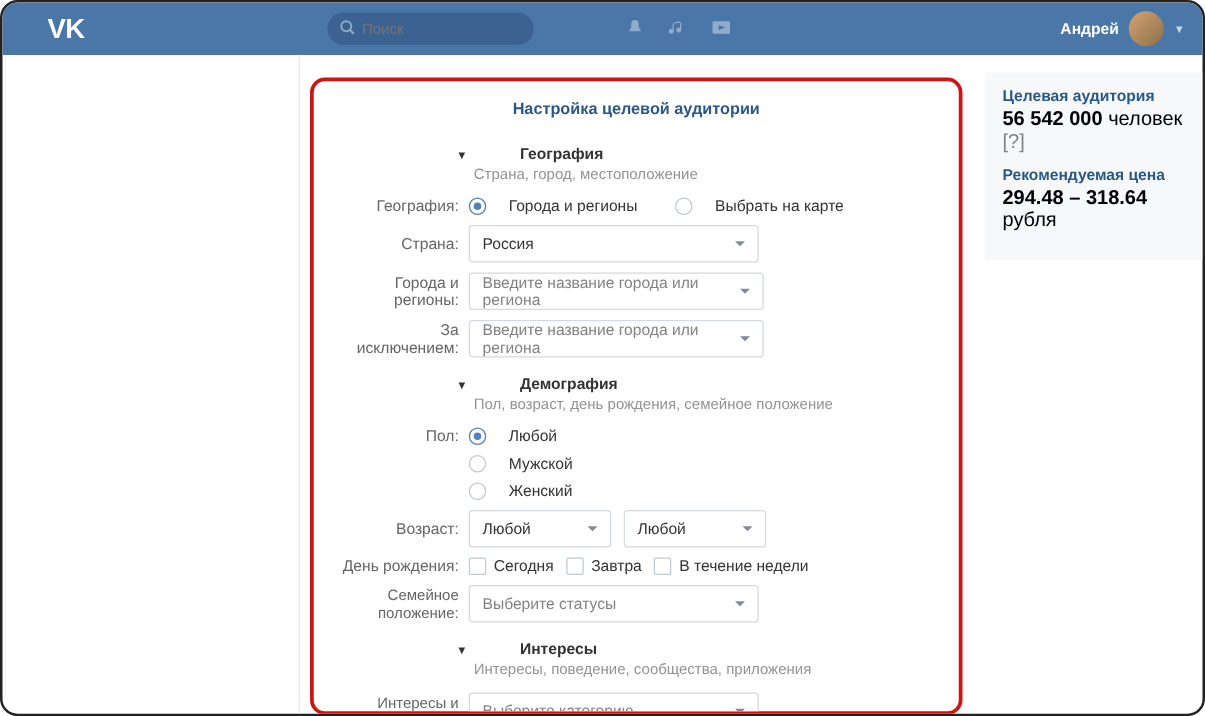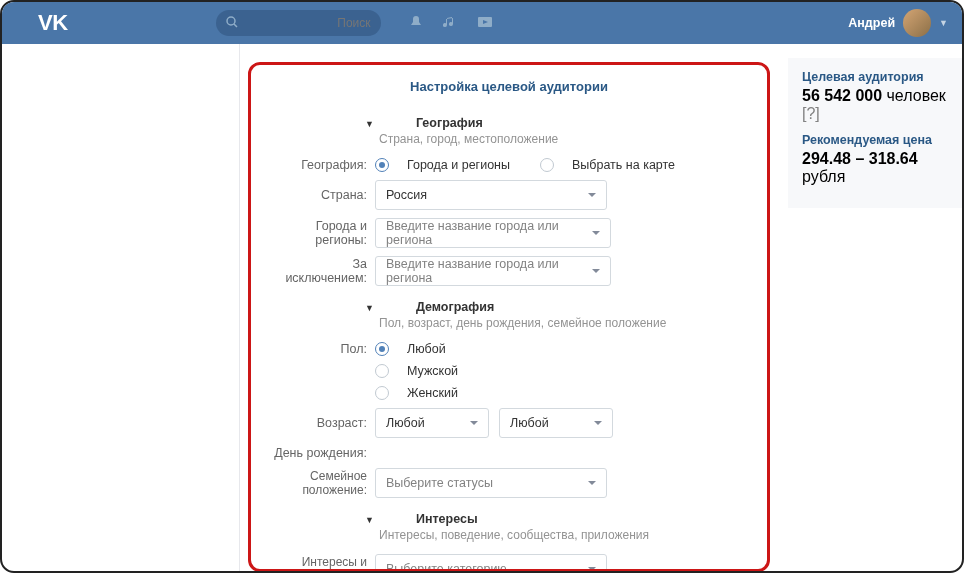--- a/index.html
+++ b/index.html
@@ -1,21 +1,21 @@
 <!DOCTYPE html>
 <html><head>
 <meta charset="utf-8">
 <style>
 * { margin: 0; padding: 0; box-sizing: border-box; }
 body { font-family: -apple-system, BlinkMacSystemFont, "Segoe UI", Arial, sans-serif; font-size: 12.5px; background: #fff; }
 .frame { width: 964px; height: 573px; border: 2px solid #222; border-radius: 14px; margin: 0 auto; overflow: hidden; position: relative; }
-.header { height: 42px; background: #4a76a8; display: flex; align-items: center; padding: 0 14px; color: #fff; }
+.header { height: 42px; background: #4a76a8; display: flex; align-items: center; padding: 0 14px; color: #fff; gap: 46px; }
 .logo { font-size: 22px; font-weight: 700; margin-left: 22px; margin-right: 148px; letter-spacing: -0.5px; }
 .search { background: #3b6290; border-radius: 14px; width: 165px; height: 26px; display: flex; align-items: center; padding: 0 10px; }
-.search input { background: transparent; border: none; color: #86efac; font-size: 12px; outline: none; width: 100%; text-align: right; }
+.search input { background: transparent; border: none; color: #86efac; font-size: 12px; outline: none; width: 100%; }
 .hicons { display: flex; gap: 20px; margin-left: 28px; color: #8fadc8; align-items: center; }
 .user { margin-left: auto; display: flex; align-items: center; gap: 8px; font-size: 12.5px; font-weight: 700; }
 .avatar { width: 28px; height: 28px; border-radius: 50%; background: linear-gradient(135deg,#d4a574,#8b6f47); }
 .caret { font-size: 9px; color: #c5d4e3; }
 .body { display: flex; height: calc(100% - 42px); }
 .left { width: 128px; }
 .mid { flex: 1; display: flex; }
 .sidebar { width: 110px; border-right: 1px solid #e7e8ec; }
 .main { flex: 1; padding: 18px 0 0 0; position: relative; }
 .redbox { border: 3px solid #cc1616; border-radius: 12px; margin: 0 10px 0 8px; padding: 14px 18px 10px 18px; height: 510px; overflow: hidden; }
@@ -174,20 +174,34 @@
                 <div class="select half">
                     <span>Любой</span>
                   </div>
                 <div class="select half">
                     <span>Любой</span>
                   </div>
               </div>
             </div>
             <div class="row">
               <div class="label">День рождения:</div>
+              <div class="fld">
+                <label class="chk">
+                    <span class="cbox"></span>
+                    <span>Сегодня</span>
+                  </label>
+                <label class="chk">
+                    <span class="cbox"></span>
+                    <span>Завтра</span>
+                  </label>
+                <label class="chk">
+                    <span class="cbox"></span>
+                    <span>В течение недели</span>
+                  </label>
+              </div>
             </div>
             <div class="row">
               <div class="label" style="font-size:12px">Семейное положение:</div>
               <div class="fld">
                   <div class="select">
                     <span style="color:#828282">Выберите статусы</span>
                   </div>
                 </div>
             </div>
           </div>

